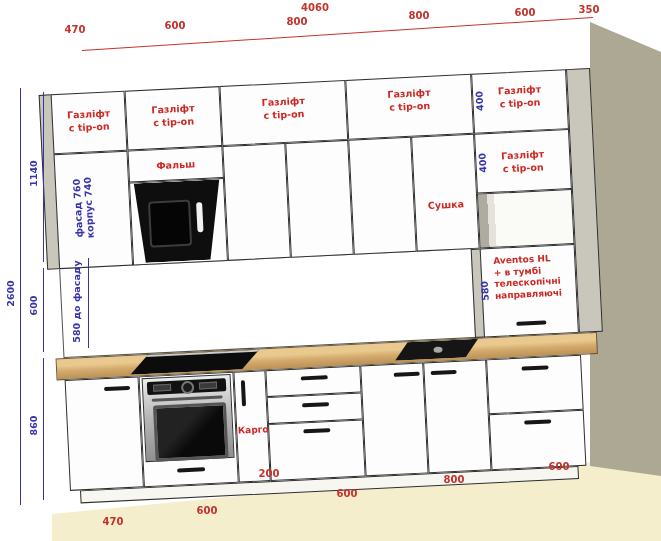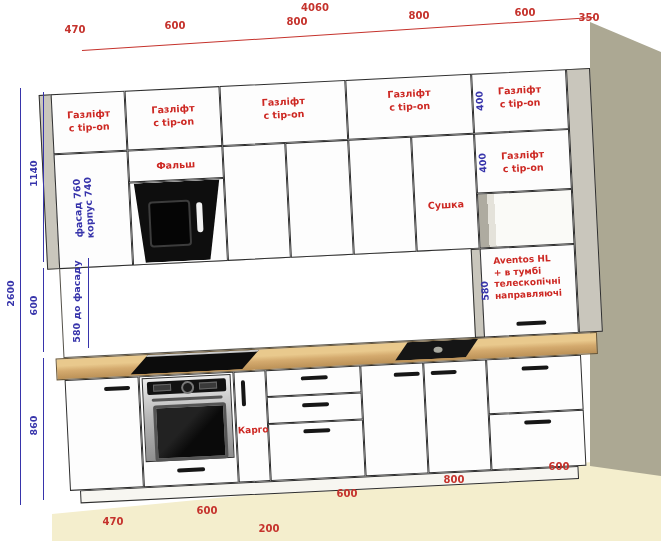--- a/index.html
+++ b/index.html
@@ -192,33 +192,33 @@
     <div class="plinth" style="left:22px;top:397px;width:499px;height:13px;"></div>
   </div>
 
   <div class="rline-top" style="left:82px;top:50px;width:512px;transform:rotate(-3.7deg);"></div>
   <div class="dim-red" style="left:298px;top:2px;">4060</div>
   <div class="dim-red" style="left:58px;top:24px;">470</div>
   <div class="dim-red" style="left:158px;top:20px;">600</div>
   <div class="dim-red" style="left:280px;top:16px;">800</div>
   <div class="dim-red" style="left:402px;top:10px;">800</div>
   <div class="dim-red" style="left:508px;top:7px;">600</div>
-  <div class="dim-red" style="left:572px;top:12px;">350</div>
+  <div class="dim-red" style="left:572px;top:4px;">350</div>
 
   <div class="bline" style="left:20px;top:88px;height:417px;"></div>
   <div class="dim-blue vtext" style="left:-20px;top:288px;width:60px;">2600</div>
   <div class="bline" style="left:43px;top:92px;height:170px;"></div>
   <div class="dim-blue vtext" style="left:3px;top:168px;width:60px;">1140</div>
   <div class="bline" style="left:43px;top:268px;height:84px;"></div>
   <div class="dim-blue vtext" style="left:3px;top:300px;width:60px;">600</div>
   <div class="bline" style="left:43px;top:358px;height:142px;"></div>
   <div class="dim-blue vtext" style="left:3px;top:420px;width:60px;">860</div>
   <div class="bline" style="left:88px;top:258px;height:90px;"></div>
   <div class="dim-blue vtext" style="left:28px;top:296px;width:96px;">580 до фасаду</div>
 
   <div class="dim-red" style="left:96px;top:516px;">470</div>
   <div class="dim-red" style="left:190px;top:505px;">600</div>
-  <div class="dim-red" style="left:252px;top:523px;">200</div>
+  <div class="dim-red" style="left:252px;top:468px;">200</div>
   <div class="dim-red" style="left:330px;top:488px;">600</div>
   <div class="dim-red" style="left:437px;top:474px;">800</div>
   <div class="dim-red" style="left:542px;top:461px;">600</div>
 
 </div>
 
 </body></html>

